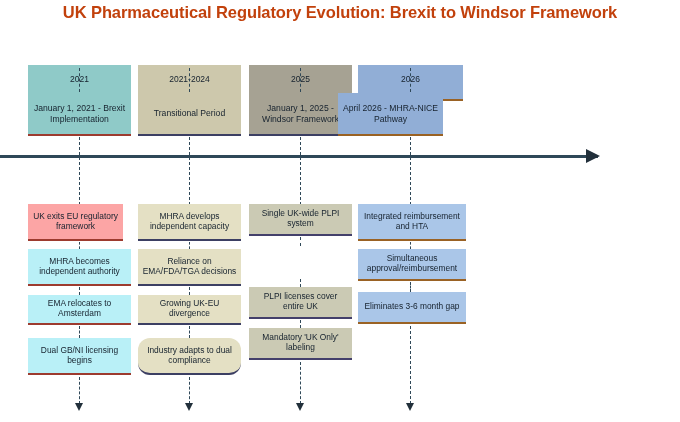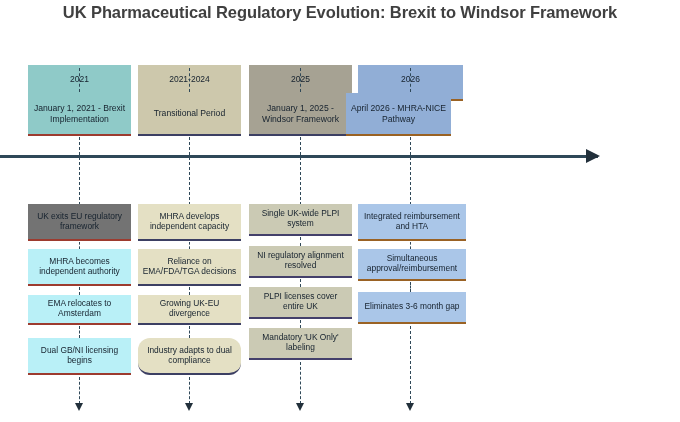--- a/index.html
+++ b/index.html
@@ -25,21 +25,21 @@
 
   
   .chart-title {
     position: absolute;
     left: 0;
     top: 3px;
     width: 680px;
     text-align: center;
     font-size: 16.5px;
     font-weight: bold;
-    color: #404040;
+    color: #c2410c;
     letter-spacing: -0.1px;
     white-space: nowrap;
   }
 
   
   .tl-box {
     position: absolute;
     box-sizing: border-box;
     display: flex;
     align-items: center;
@@ -122,38 +122,38 @@
 
   <div class="tl-box event-box" style="left: 28px; top: 93px; width: 103px; background: rgb(143, 202, 200); border-bottom: 2.5px solid rgb(157, 59, 47);">
     <span>January 1, 2021 - Brexit Implementation</span>
   </div>
   <div class="tl-box event-box" style="left: 138px; top: 93px; width: 103px; background: rgb(205, 200, 172); border-bottom: 2.5px solid rgb(60, 63, 99);">
     <span>Transitional Period</span>
   </div>
   <div class="tl-box event-box" style="left: 249px; top: 93px; width: 103px; background: rgb(166, 162, 147); border-bottom: 2.5px solid rgb(60, 63, 99);">
     <span>January 1, 2025 - Windsor Framework</span>
   </div>
-  <div class="tl-box event-box" style="left: 346px; top: 93px; width: 105px; background: rgb(145, 174, 214); border-bottom: 2.5px solid rgb(154, 98, 36);">
+  <div class="tl-box event-box" style="left: 338px; top: 93px; width: 105px; background: rgb(145, 174, 214); border-bottom: 2.5px solid rgb(154, 98, 36);">
     <span>April 2026 - MHRA-NICE Pathway</span>
   </div>
 
   <div class="axis-line"></div>
   <div class="axis-head"></div>
 
   <div class="conn" style="left:79px; top:68px; height:24px;"></div>
   <div class="conn" style="left:189px; top:68px; height:24px;"></div>
   <div class="conn" style="left:300px; top:68px; height:24px;"></div>
   <div class="conn" style="left:410px; top:68px; height:24px;"></div>
 
   <div class="conn" style="left:79px; top:137px; height:68px;"></div>
   <div class="conn" style="left:189px; top:137px; height:68px;"></div>
   <div class="conn" style="left:300px; top:137px; height:68px;"></div>
   <div class="conn" style="left:410px; top:137px; height:68px;"></div>
 
-  <div class="tl-box detail-box" style="left: 28px; top: 204px; width: 103px; height: 37px; background: #737373; border-bottom: 2.5px solid rgb(157, 59, 47);">
+  <div class="tl-box detail-box" style="left: 28px; top: 204px; width: 95px; height: 37px; background: #fca5a5; border-bottom: 2.5px solid rgb(157, 59, 47);">
     <span>UK exits EU regulatory framework</span>
   </div>
   <div class="tl-box detail-box" style="left: 28px; top: 249px; width: 103px; height: 37px; background: rgb(185, 240, 247); border-bottom: 2.5px solid rgb(157, 59, 47);">
     <span>MHRA becomes independent authority</span>
   </div>
   <div class="tl-box detail-box" style="left: 28px; top: 295px; width: 103px; height: 30px; background: rgb(185, 240, 247); border-bottom: 2.5px solid rgb(157, 59, 47);">
     <span>EMA relocates to Amsterdam</span>
   </div>
   <div class="tl-box detail-box" style="left: 28px; top: 338px; width: 103px; height: 37px; background: rgb(185, 240, 247); border-bottom: 2.5px solid rgb(157, 59, 47);">
     <span>Dual GB/NI licensing begins</span>
@@ -180,23 +180,20 @@
 
   <div class="conn" style="left:189px; top:242px; height:7px;"></div>
   <div class="conn" style="left:189px; top:287px; height:8px;"></div>
   <div class="conn" style="left:189px; top:326px; height:12px;"></div>
   <div class="conn" style="left:189px; top:377px; height:27px;"></div>
   <div class="conn-arrow" style="left:185px; top:403px;"></div>
 
   <div class="tl-box detail-box" style="left: 249px; top: 204px; width: 103px; height: 32px; background: rgb(203, 202, 180); border-bottom: 2.5px solid rgb(68, 64, 107);">
     <span>Single UK-wide PLPI system</span>
   </div>
-  <div class="tl-box detail-box" style="left: 249px; top: 246px; width: 103px; height: 32px; background: rgb(203, 202, 180); border-bottom: 2.5px solid rgb(68, 64, 107);">
-    <span>NI regulatory alignment resolved</span>
-  </div>
   <div class="tl-box detail-box" style="left: 249px; top: 287px; width: 103px; height: 32px; background: rgb(203, 202, 180); border-bottom: 2.5px solid rgb(68, 64, 107);">
     <span>PLPI licenses cover entire UK</span>
   </div>
   <div class="tl-box detail-box" style="left: 249px; top: 328px; width: 103px; height: 32px; background: rgb(203, 202, 180); border-bottom: 2.5px solid rgb(68, 64, 107);">
     <span>Mandatory 'UK Only' labeling</span>
   </div>
 
   <div class="conn" style="left:300px; top:237px; height:9px;"></div>
   <div class="conn" style="left:300px; top:279px; height:8px;"></div>
   <div class="conn" style="left:300px; top:320px; height:8px;"></div>

